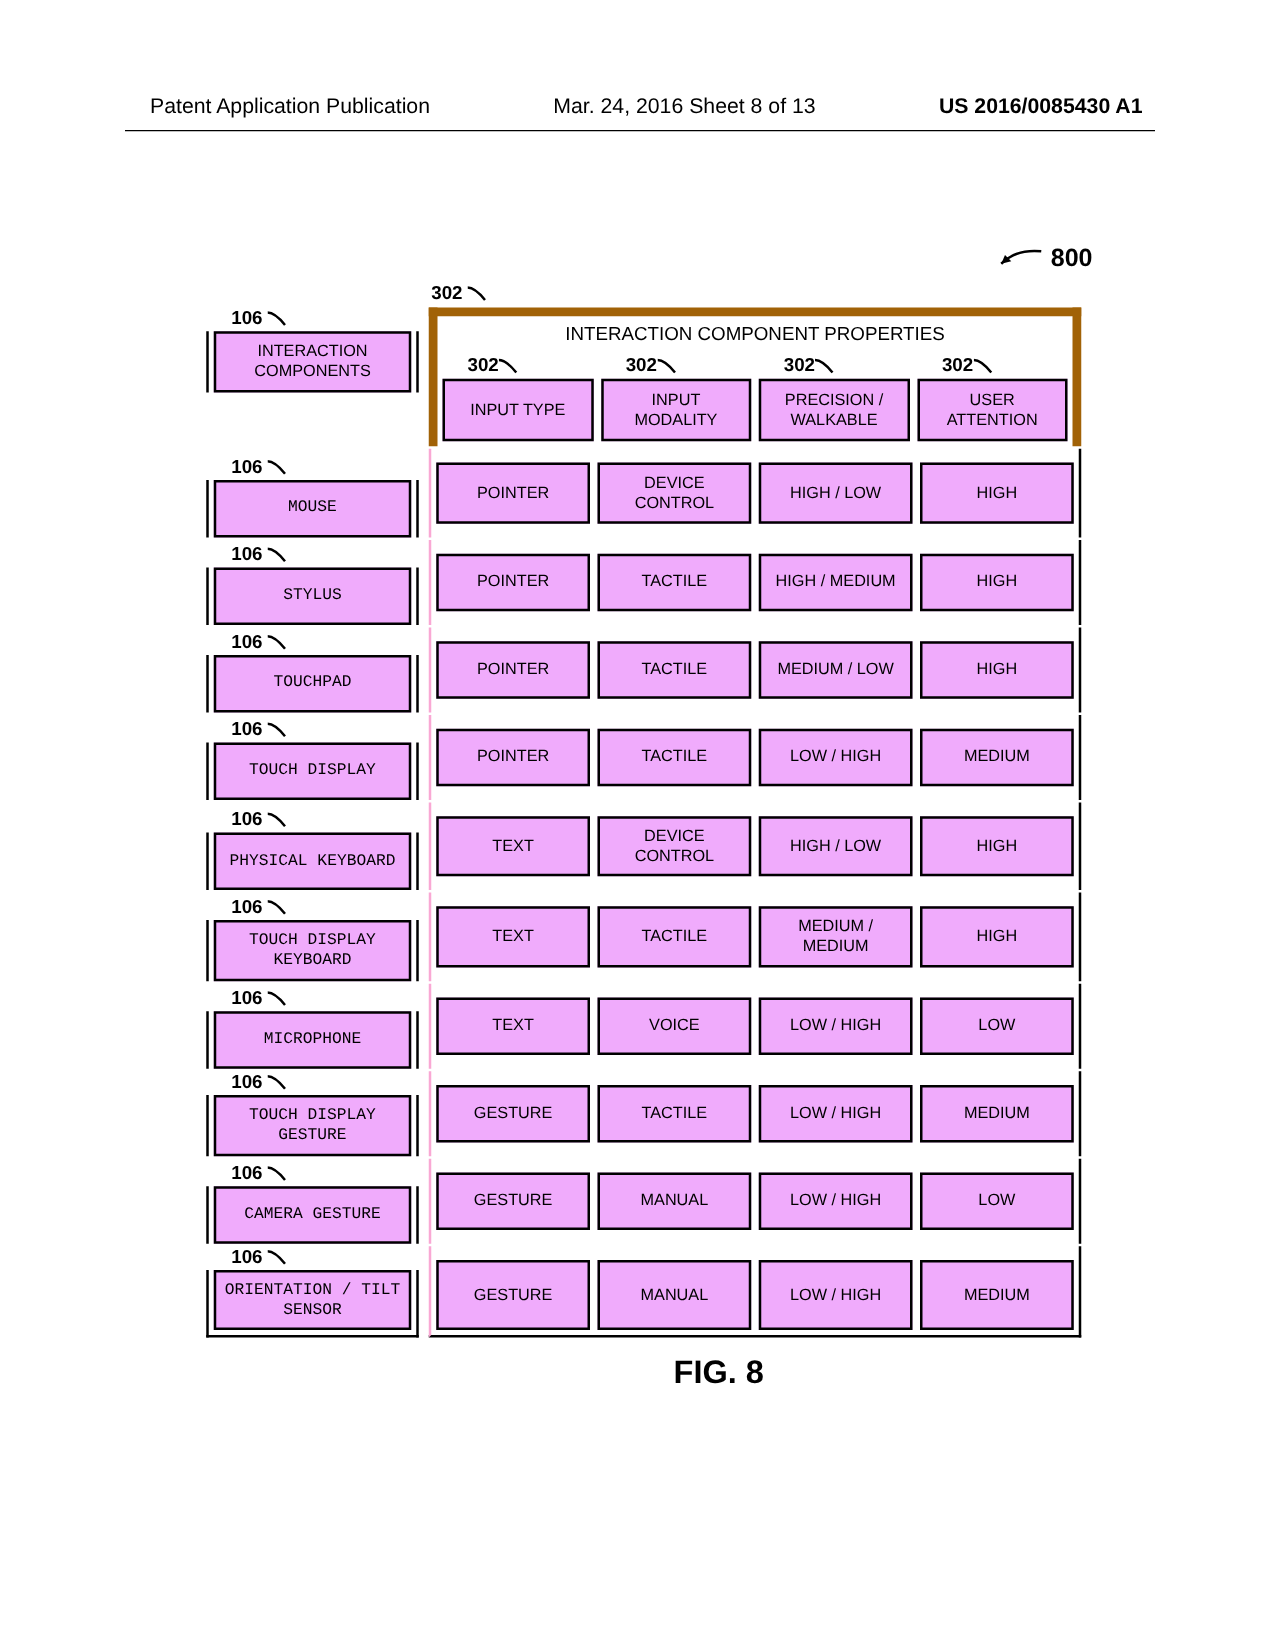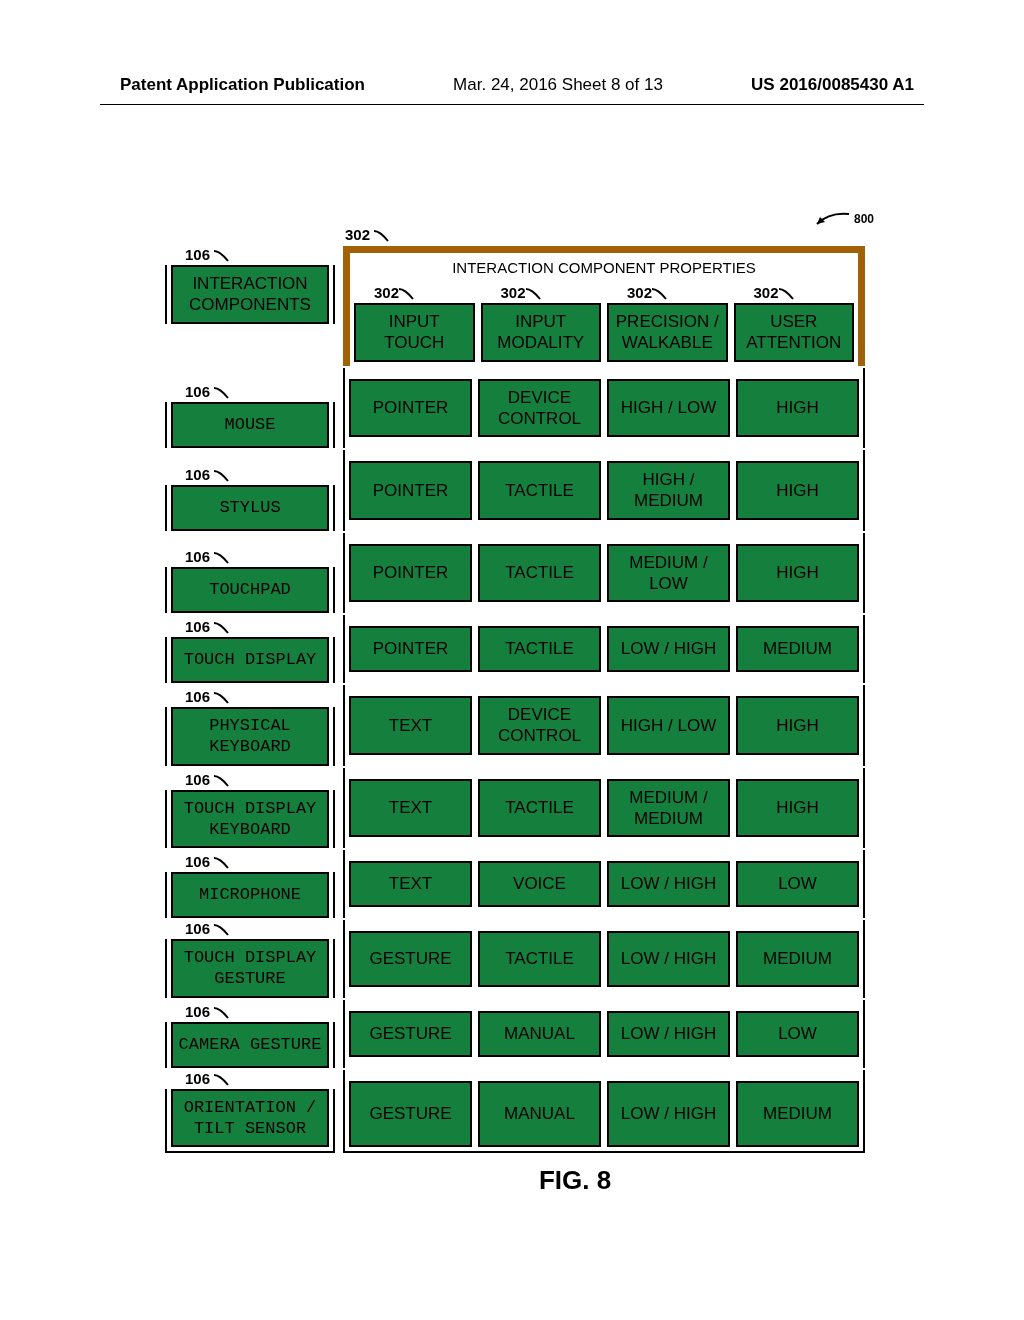--- a/index.html
+++ b/index.html
@@ -16,21 +16,21 @@
   .header {
     position: absolute;
     top: 75px;
     left: 0;
     right: 0;
     display: flex;
     justify-content: space-between;
     padding: 0 110px 0 120px;
     font-size: 17px;
   }
-  .header .left { font-weight: bold; }
+  .header .left { font-weight: normal; }
   .header .mid { }
   .header .right { font-weight: bold; }
   .hr {
     position: absolute;
     top: 104px;
     left: 100px;
     right: 100px;
     height: 1px;
     background: #000;
   }
@@ -38,24 +38,24 @@
   .fig {
     position: absolute;
     top: 200px;
     left: 165px;
     width: 700px;
   }
 
   
   .arrow800 {
     position: absolute;
-    top: 210px;
+    top: 196px;
     right: 150px;
     font-weight: bold;
-    font-size: 12px;
+    font-size: 20px;
   }
   .arrow800 .arm {
     display: inline-block;
     vertical-align: middle;
   }
 
   .ref {
     font-weight: bold;
     font-size: 15px;
   }
@@ -87,23 +87,23 @@
 
   .reflabel {
     margin-bottom: 2px;
     margin-left: 20px;
   }
 
   .box {
     border: 2px solid #000;
     padding: 6px 4px;
     text-align: center;
-    font-size: 17px;
+    font-size: 13px;
     line-height: 1.25;
-    background: #15803d;
+    background: #f0abfc;
   }
 
   .proptitle {
     text-align: center;
     font-size: 15px;
     padding: 2px 0 8px 0;
   }
 
   .propcols {
     display: flex;
@@ -125,21 +125,21 @@
     flex: none;
     margin-right: 8px;
     display: flex;
     flex-direction: column;
     justify-content: flex-end;
   }
   .datarow .rightcells {
     flex: 1;
     display: flex;
     gap: 6px;
-    border-left: 2px solid #000000;
+    border-left: 2px solid #f9a8d4;
     border-right: 2px solid #000;
     padding: 11px 4px;
   }
   .datarow .rightcells .cell {
     flex: 1;
     display: flex;
   }
   .datarow .rightcells .cell .box {
     flex: 1;
     display: flex;
@@ -224,21 +224,21 @@
         <div class="box">INTERACTION COMPONENTS</div>
       </div>
     </div>
     <div class="rightblock" style="border-bottom:none;">
       <div class="proptitle">INTERACTION COMPONENT PROPERTIES</div>
       <div class="propcols">
         <div class="col">
           <div class="reflabel ref"><span>302</span><span class="leadline"><svg width="20" height="14">
                   <path d="M 0 2 Q 6 2 14 12" stroke="#000" stroke-width="2" fill="none"></path>
                 </svg></span></div>
-          <div class="box">INPUT TOUCH</div>
+          <div class="box">INPUT TYPE</div>
         </div>
         <div class="col">
           <div class="reflabel ref"><span>302</span><span class="leadline"><svg width="20" height="14">
                   <path d="M 0 2 Q 6 2 14 12" stroke="#000" stroke-width="2" fill="none"></path>
                 </svg></span></div>
           <div class="box">INPUT MODALITY</div>
         </div>
         <div class="col">
           <div class="reflabel ref"><span>302</span><span class="leadline"><svg width="20" height="14">
                   <path d="M 0 2 Q 6 2 14 12" stroke="#000" stroke-width="2" fill="none"></path>

